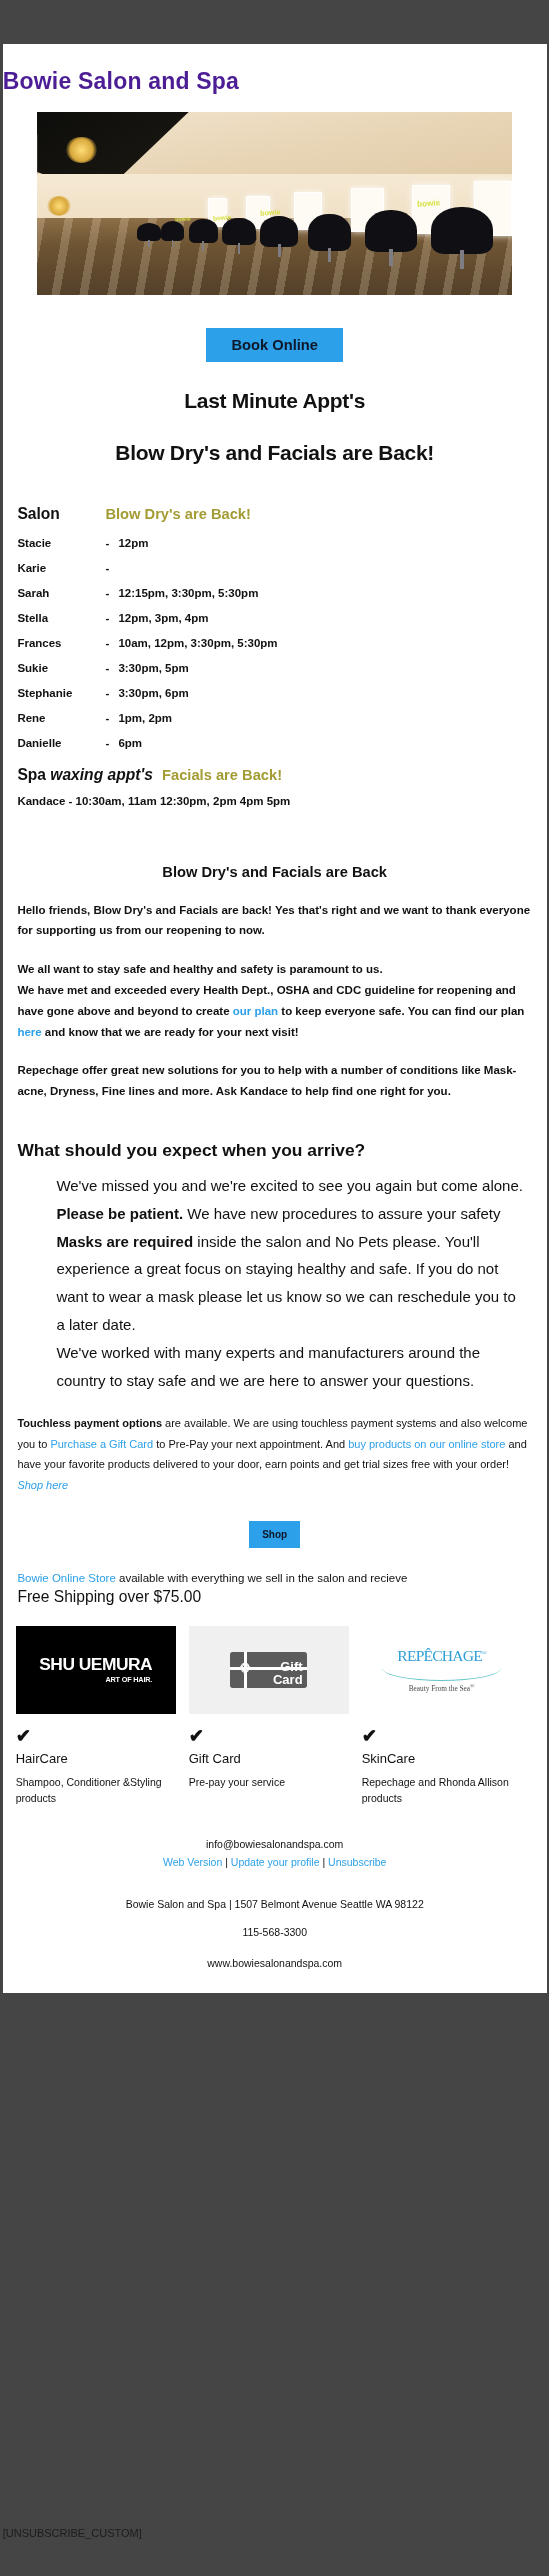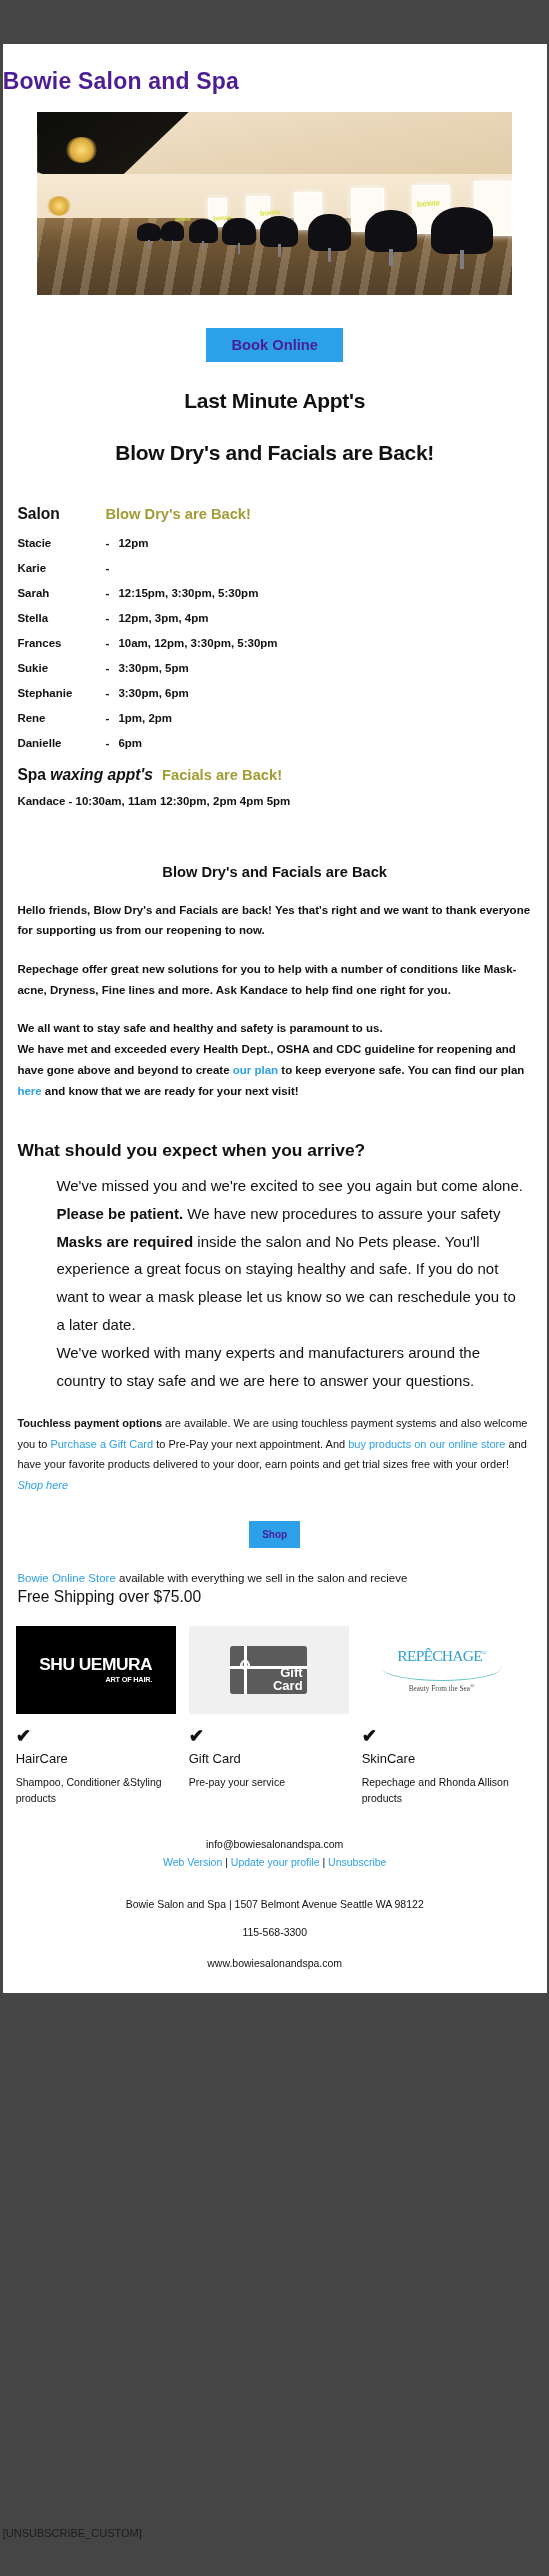--- a/index.html
+++ b/index.html
@@ -84,21 +84,21 @@
     font-family: "Liberation Sans", sans-serif;
     transform: rotate(-4deg);
     opacity: .92;
   }
 
   
   .btn-row { text-align: center; }
   .btn {
     display: inline-block;
     background: #2ca0e8;
-    color: #4c1d95;
+    color: #0f172a;
     font-weight: bold;
     text-align: center;
     text-decoration: none;
     cursor: pointer;
   }
   .btn-book { font-size: 14.7px; padding: 9.2px 25px; margin-top: 33px; }
   .btn-shop { font-size: 10px; padding: 8.2px 13px; }
 
   
   .h-big {
@@ -190,21 +190,21 @@
   }
   .thumb-shu { background: #000000; }
   .thumb-gift { background: #f0f0f1; }
   .thumb-rep { background: #ffffff; }
 
   .shu-logo { text-align: center; color: #ffffff; }
   .shu-logo .l1 { font-size: 17.4px; font-weight: 900; letter-spacing: -0.5px; line-height: 1; }
   .shu-logo .l2 { font-size: 7.3px; font-weight: 900; letter-spacing: -0.2px; text-align: right; margin-top: 0.9px; }
 
   .giftcard {
-    position: relative; width: 77px; height: 48px;
+    position: relative; width: 77px; height: 36px;
     background: #5b5b5c; border-radius: 2.7px;
   }
   .giftcard .hband { position: absolute; left: 0; top: 42%; width: 100%; height: 2.7px; background: #fff; }
   .giftcard .vband { position: absolute; left: 18%; top: 0; width: 2.7px; height: 100%; background: #fff; }
   .giftcard .bow { position: absolute; left: 7%; top: 28%; width: 20px; height: 20px; }
   .giftcard .bow span {
     position: absolute; left: 4.6px; top: 1.8px; width: 10px; height: 7.3px;
     border: 1.8px solid #fff; border-radius: 50%;
   }
   .giftcard .bow span:nth-child(2) { transform: rotate(62deg); }
@@ -366,25 +366,25 @@
       <span class="accent">Facials are Back!</span>
     </div>
     <div class="spa-row">Kandace  -  10:30am, 11am 12:30pm, 2pm 4pm 5pm</div>
   </div>
 
   <div class="article">
 
     <div class="h-mid">Blow Dry's and Facials are Back</div>
 
     <p class="p-bold">Hello friends, Blow Dry's and Facials are back! Yes that's right and we want to thank everyone for supporting us from our reopening to now.</p>
-    <p class="p-bold">Repechage offer great new solutions for you to help with a number of conditions like Mask-acne, Dryness, Fine lines and more. Ask Kandace to help find one right for you.</p>
     <p class="p-bold">
       <span>We all want to stay safe and healthy and safety is paramount to us.</span><br>
       <span>We have met and exceeded every Health Dept., OSHA and CDC guideline for reopening and have gone above and beyond to create </span><a class="lnk">our plan</a><span> to keep everyone safe. You can find our plan </span><a class="lnk">here</a><span> and know that we are ready for your next visit!</span>
     </p>
+    <p class="p-bold">Repechage offer great new solutions for you to help with a number of conditions like Mask-acne, Dryness, Fine lines and more. Ask Kandace to help find one right for you.</p>
 
     <div class="h-section">What should you expect when you arrive?</div>
 
     <div class="indent">
       <p class="p-light">
         <span>We've missed you and we're excited to see you again but come alone.</span><br>
         <b>Please be patient.</b><span> We have new procedures to assure your safety</span><br>
         <b>Masks are required</b><span> inside the salon and No Pets please. You'll experience a great focus on staying healthy and safe. If you do not want to wear a mask please let us know so we can reschedule you to a later date.</span><br>
         <span>We've worked with many experts and manufacturers around the country to stay safe and we are here to answer your questions.</span>
       </p>

